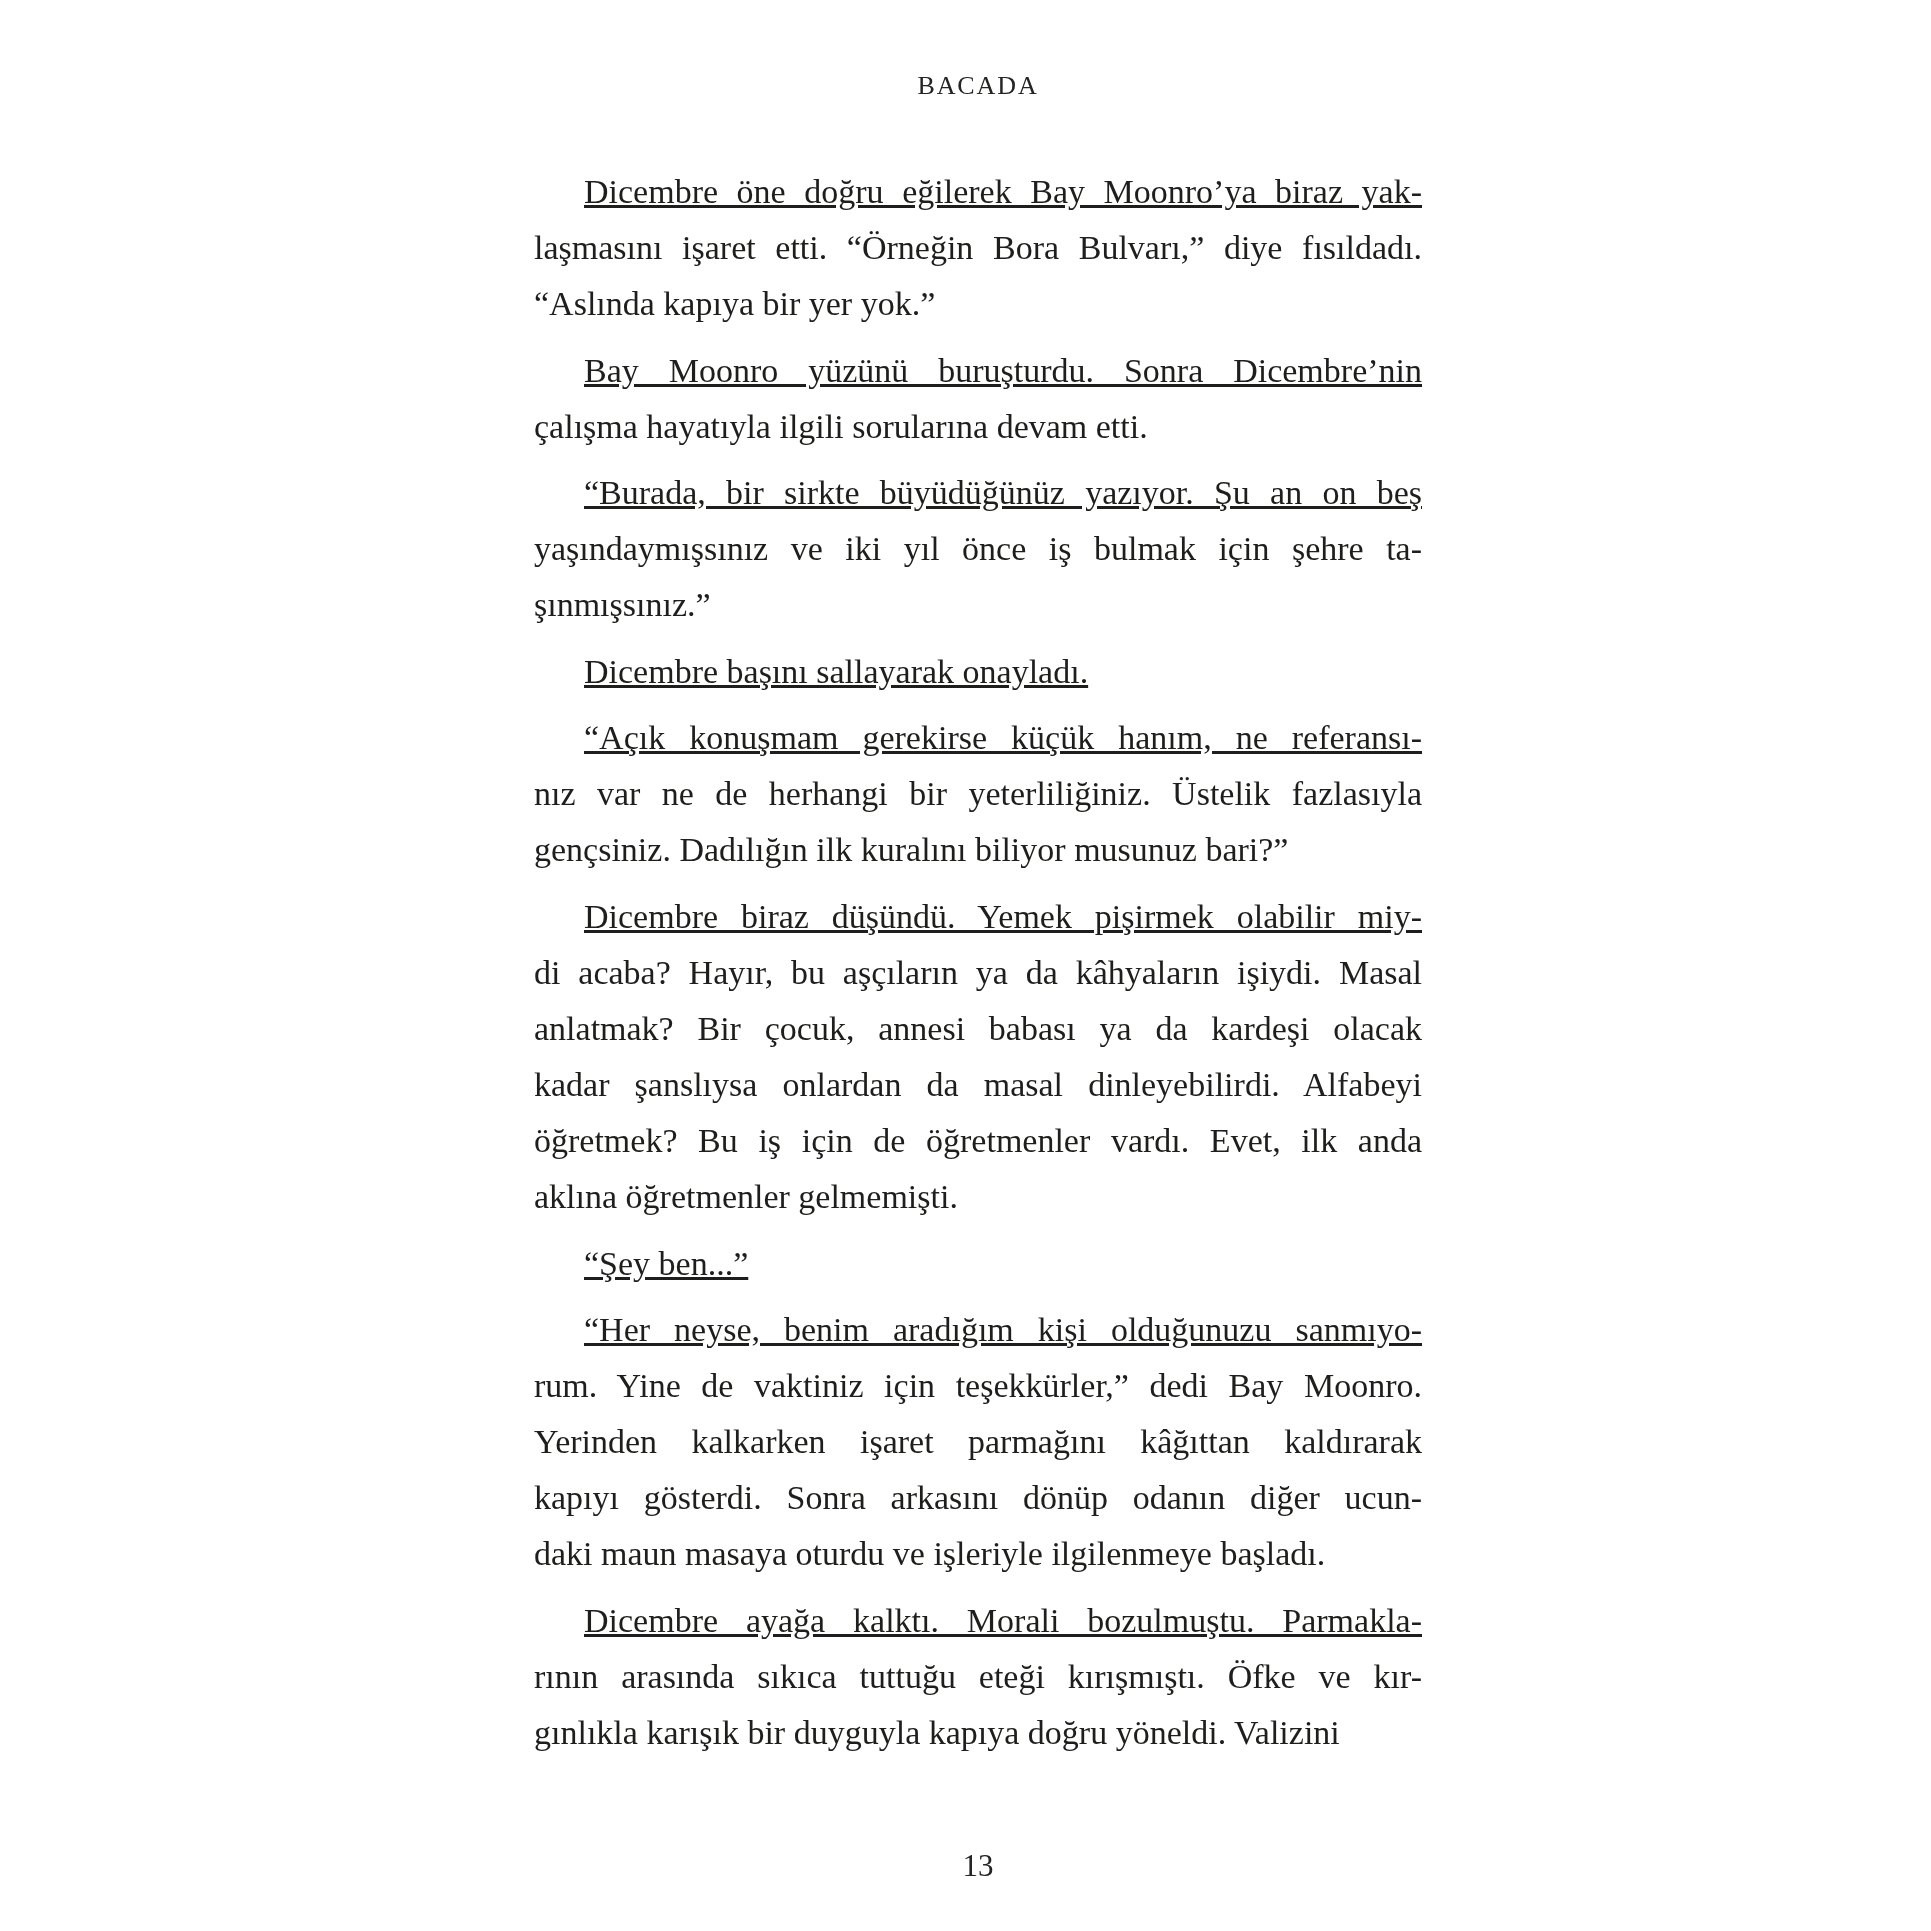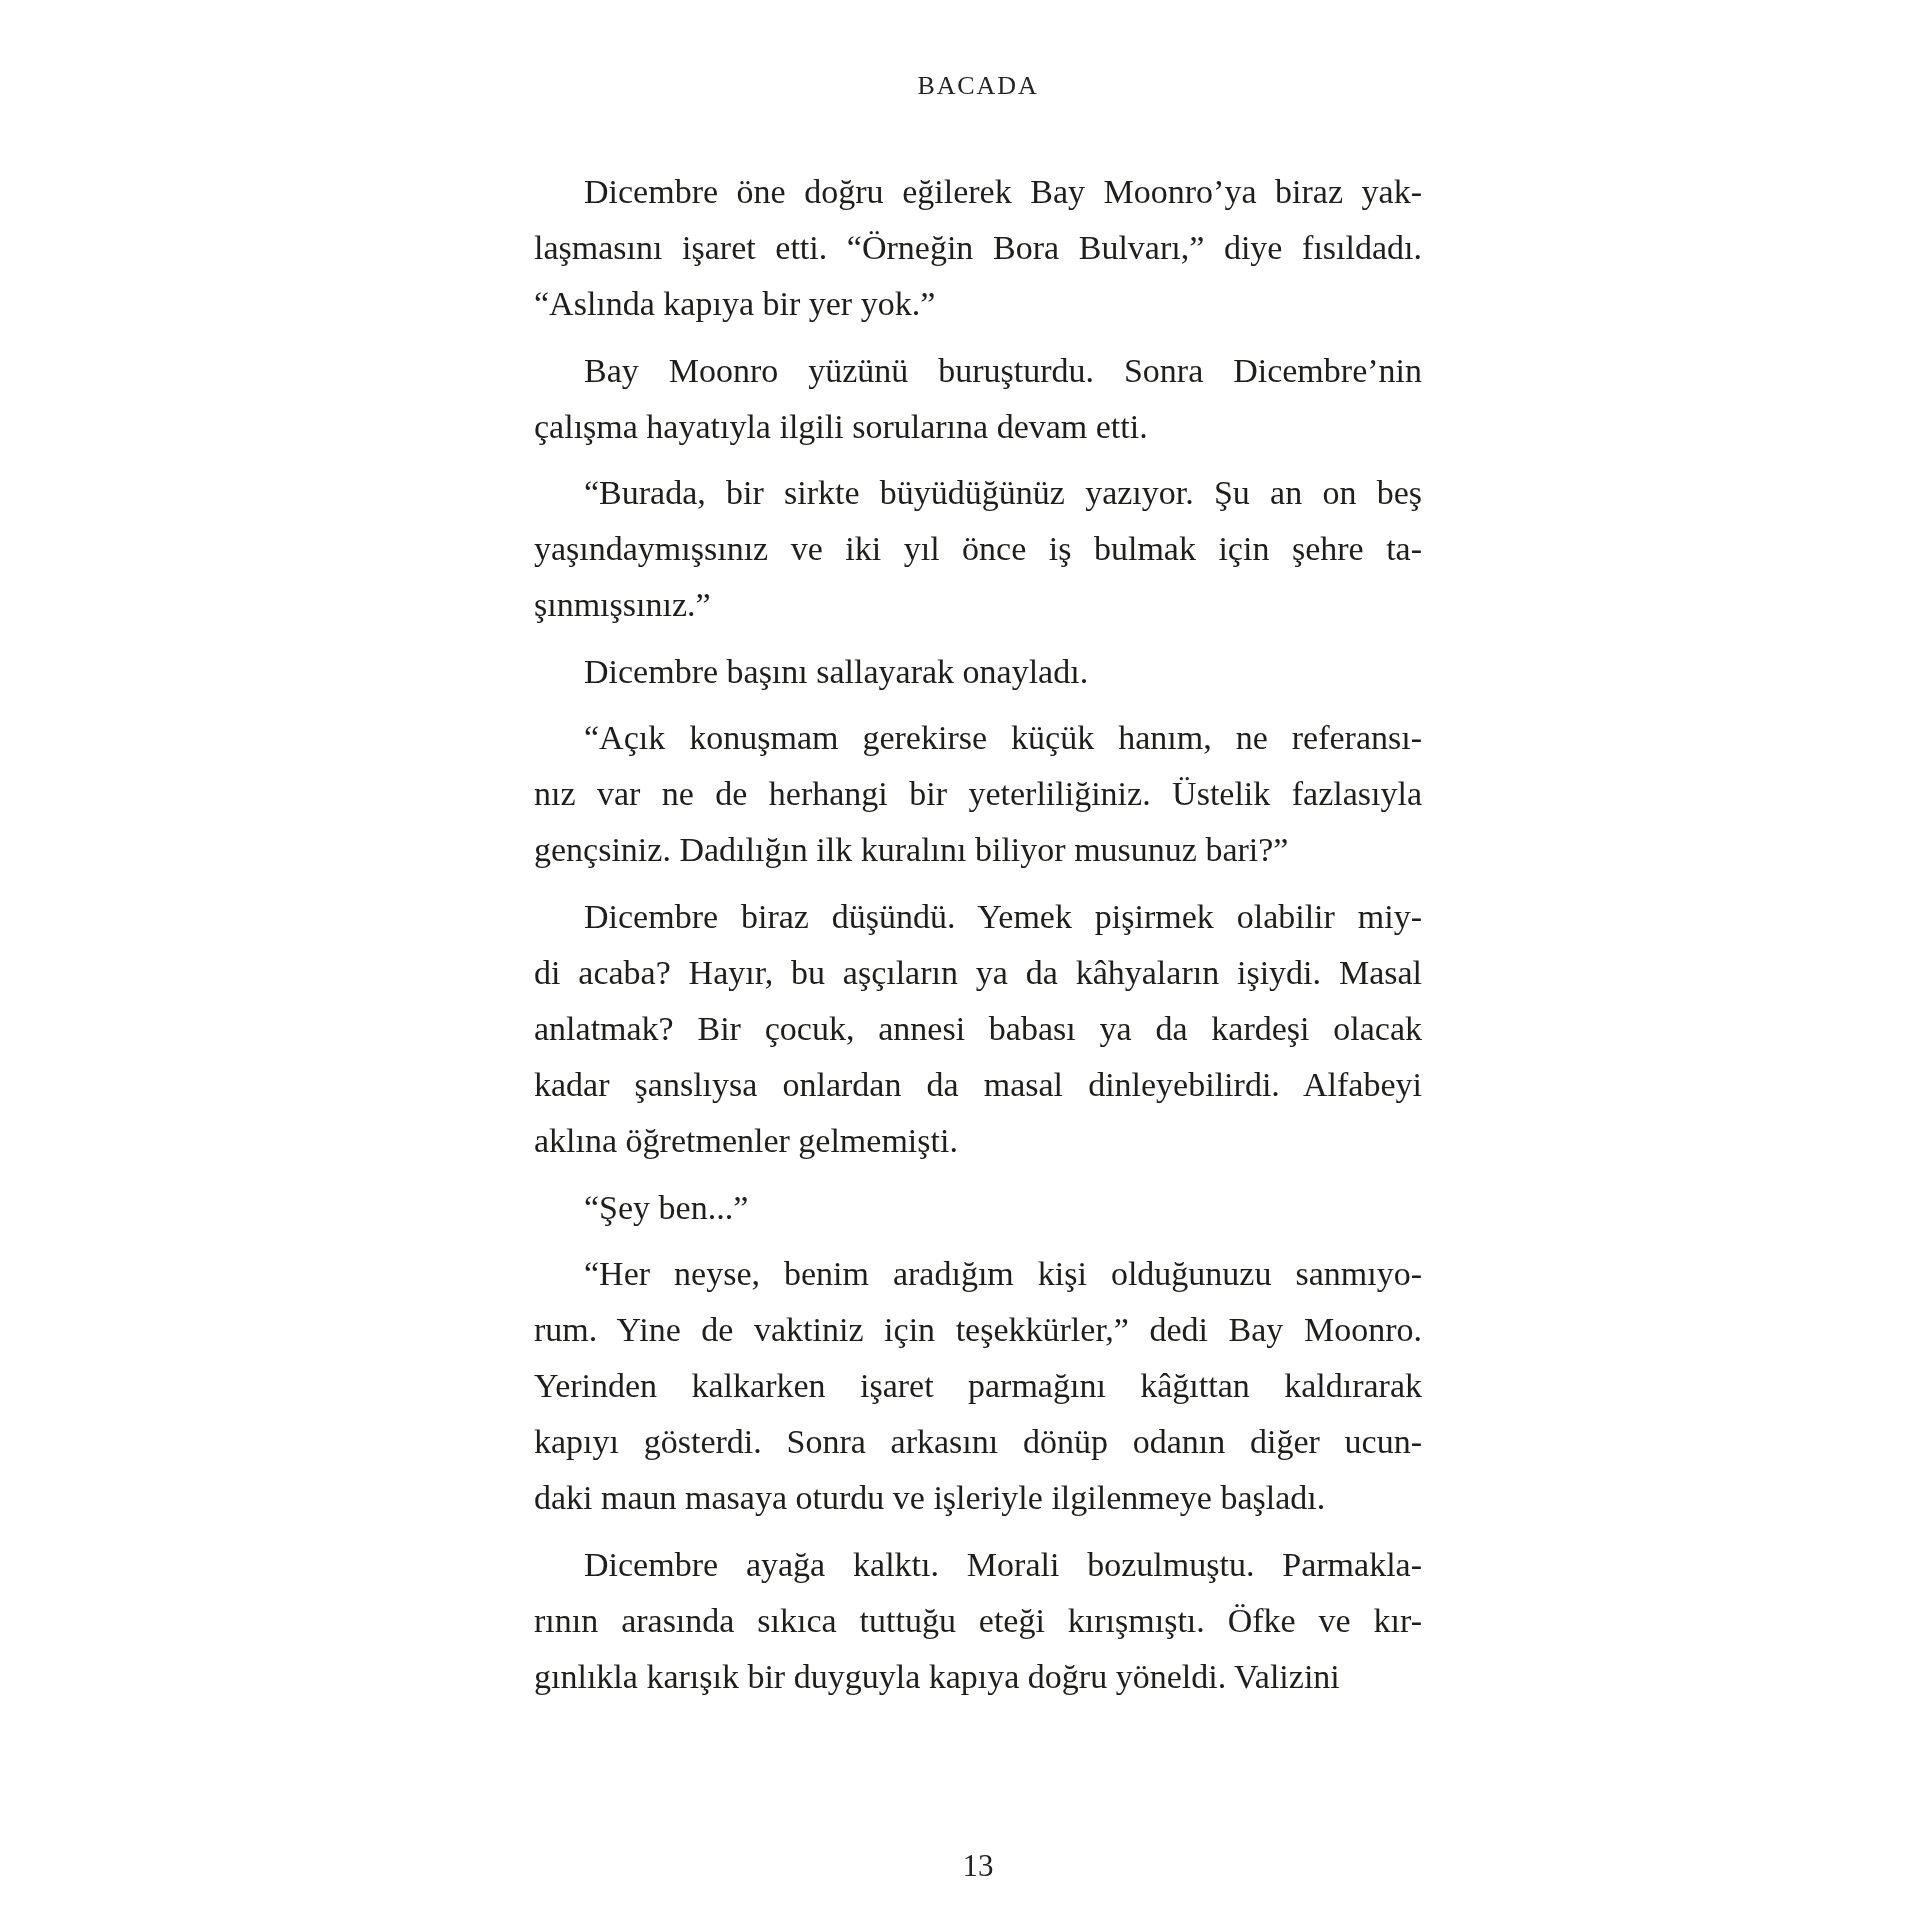--- a/index.html
+++ b/index.html
@@ -40,20 +40,21 @@
   }
   .text-line {
     height: 56px;
     line-height: 56px;
     white-space: nowrap;
     text-align: justify;
     text-align-last: justify;
   }
   .text-line.first {
     text-indent: 50px;
+    text-decoration: underline;
   }
   .text-line.last {
     text-align: left;
     text-align-last: left;
   }
   .page-number {
     position: absolute;
     top: 1798px;
     left: 534px;
     width: 888px;
@@ -91,20 +92,21 @@
       <div class="paragraph">
         <div class="text-line first">“Açık konuşmam gerekirse küçük hanım, ne referansı-</div>
         <div class="text-line">nız var ne de herhangi bir yeterliliğiniz. Üstelik fazlasıyla</div>
         <div class="text-line last">gençsiniz. Dadılığın ilk kuralını biliyor musunuz bari?”</div>
       </div>
       <div class="paragraph">
         <div class="text-line first">Dicembre biraz düşündü. Yemek pişirmek olabilir miy-</div>
         <div class="text-line">di acaba? Hayır, bu aşçıların ya da kâhyaların işiydi. Masal</div>
         <div class="text-line">anlatmak? Bir çocuk, annesi babası ya da kardeşi olacak</div>
         <div class="text-line">kadar şanslıysa onlardan da masal dinleyebilirdi. Alfabeyi</div>
+        <div class="text-line">öğretmek? Bu iş için de öğretmenler vardı. Evet, ilk anda</div>
         <div class="text-line last">aklına öğretmenler gelmemişti.</div>
       </div>
       <div class="paragraph">
         <div class="text-line first last">“Şey ben...”</div>
       </div>
       <div class="paragraph">
         <div class="text-line first">“Her neyse, benim aradığım kişi olduğunuzu sanmıyo-</div>
         <div class="text-line">rum. Yine de vaktiniz için teşekkürler,” dedi Bay Moonro.</div>
         <div class="text-line">Yerinden kalkarken işaret parmağını kâğıttan kaldırarak</div>
         <div class="text-line">kapıyı gösterdi. Sonra arkasını dönüp odanın diğer ucun-</div>

